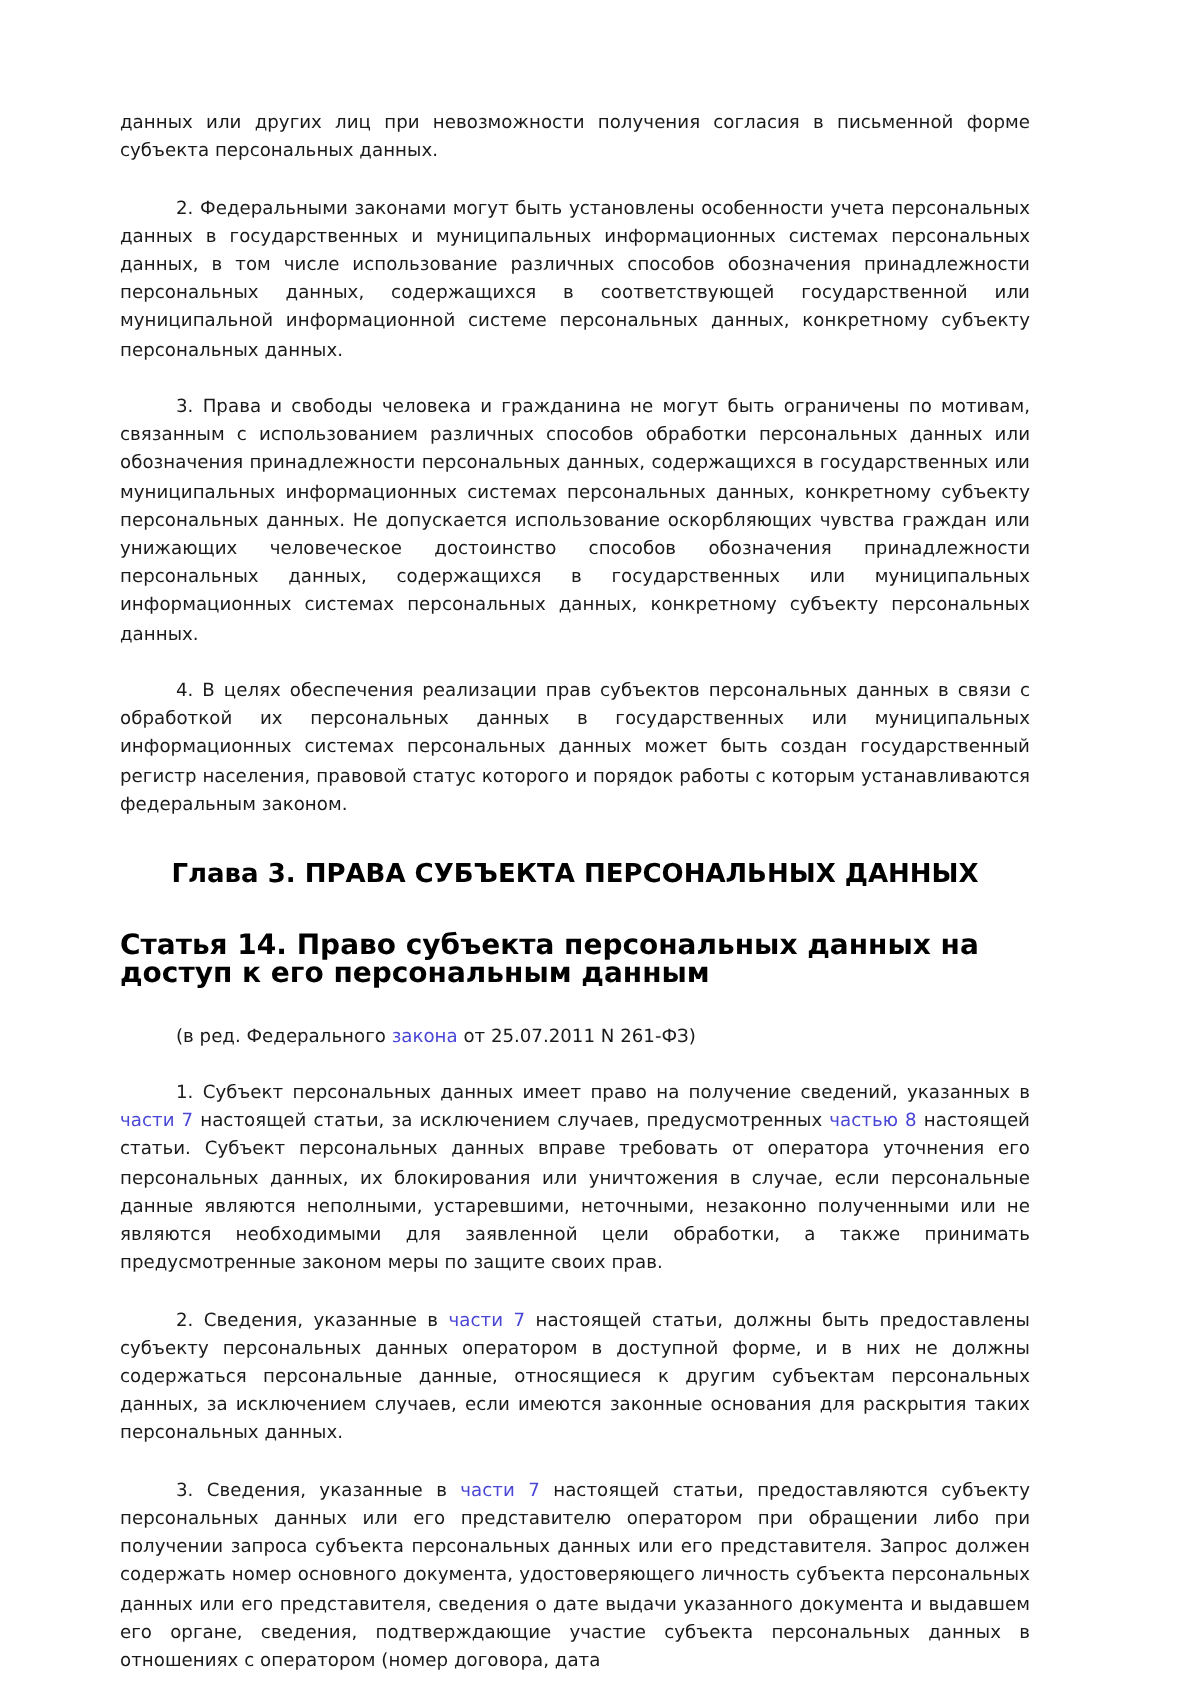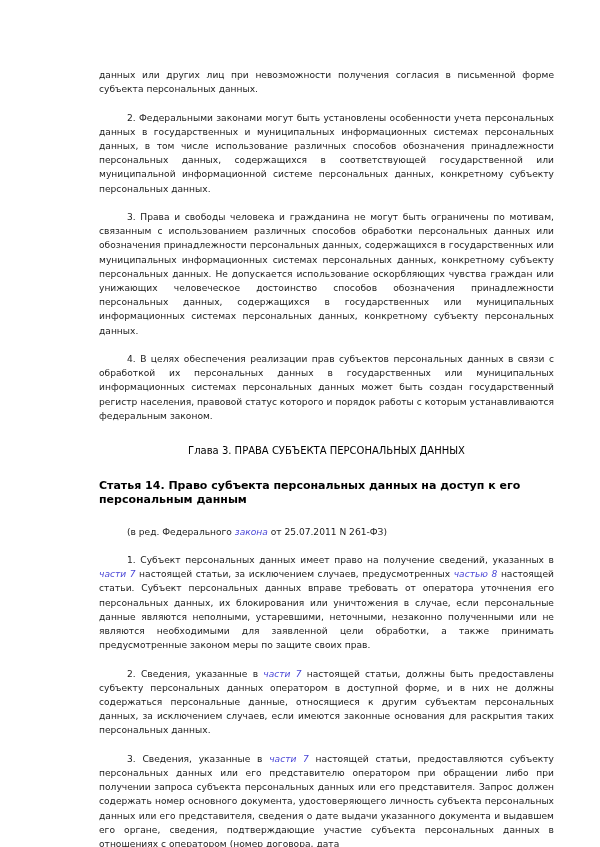--- a/index.html
+++ b/index.html
@@ -14,22 +14,21 @@
     overflow: hidden;
     font-family: "DejaVu Sans", "Liberation Sans", sans-serif;
     color: #000000;
     -webkit-font-smoothing: antialiased;
   }
   #page {
     position: relative;
     width: 600px;
     height: 627px;
     box-sizing: border-box;
-    padding: 55px 72px 0 99px;
-    margin-top: 13px;
+    padding: 55px 72px 0 60px;
   }
   .doc-body {
     width: 455px;
   }
   p.para {
     margin: 0;
     padding: 0;
     font-size: 9.1px;
     line-height: 14.2px;
     text-align: justify;
@@ -54,33 +53,33 @@
   }
   p.heading-article.indent {
     text-indent: 28px;
   }
   p.heading-article.spaced {
     margin-top: 14.2px;
   }
   p.heading-chapter {
     margin: 0;
     padding: 0;
-    font-size: 10px;
+    font-size: 13px;
     line-height: 14.2px;
-    font-weight: normal;
+    font-weight: bold;
     text-align: center;
     color: #000000;
   }
   p.heading-chapter.spaced {
     margin-top: 21px;
   }
   p.heading-article-left {
     margin: 0;
     padding: 0;
-    font-size: 11px;
+    font-size: 14px;
     line-height: 14.2px;
     font-weight: bold;
     text-align: left;
     color: #000000;
   }
   p.heading-article-left.spaced {
     margin-top: 21px;
   }
   p.note {
     margin: 0;
@@ -92,21 +91,20 @@
     color: #1a1a1a;
   }
   p.note.spaced {
     margin-top: 17px;
   }
   a.doclink,
   span.doclink {
     color: #4a46d6;
     text-decoration: none;
     cursor: pointer;
-    font-style: italic;
   }
   .nowrap { white-space: nowrap; }
 </style>
 </head>
 <body>
 
 <div id="page">
   <div class="doc-body">
 
     <p class="para">данных или других лиц при невозможности получения согласия в письменной форме субъекта персональных данных.</p>

